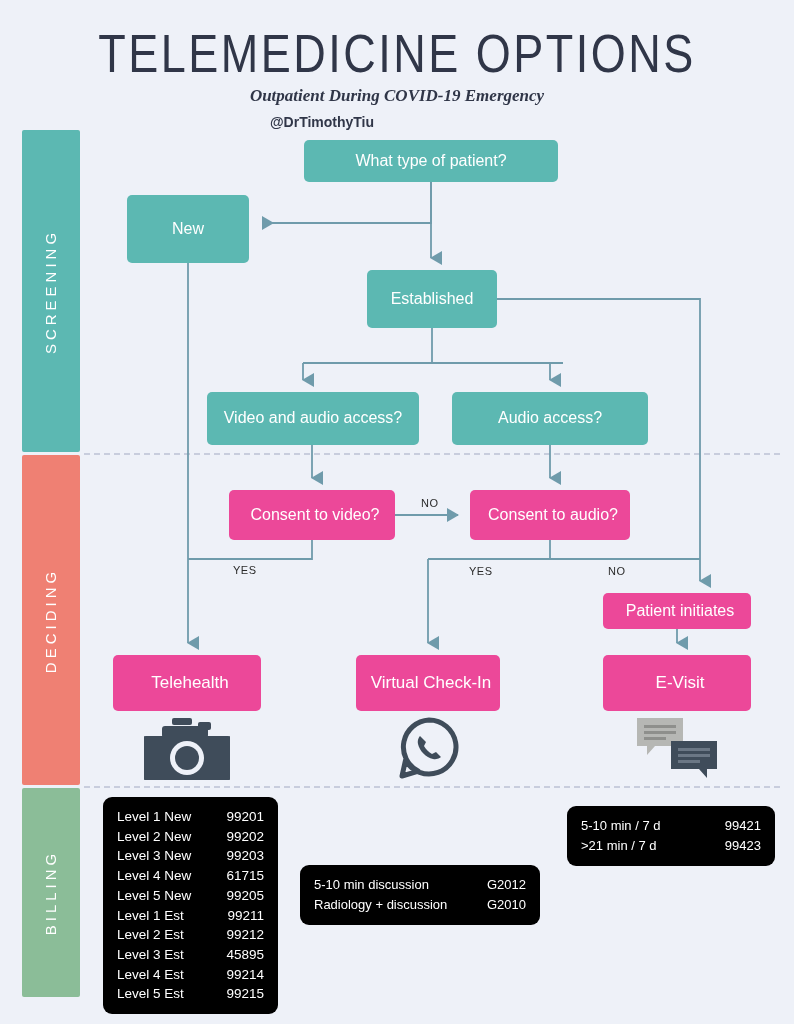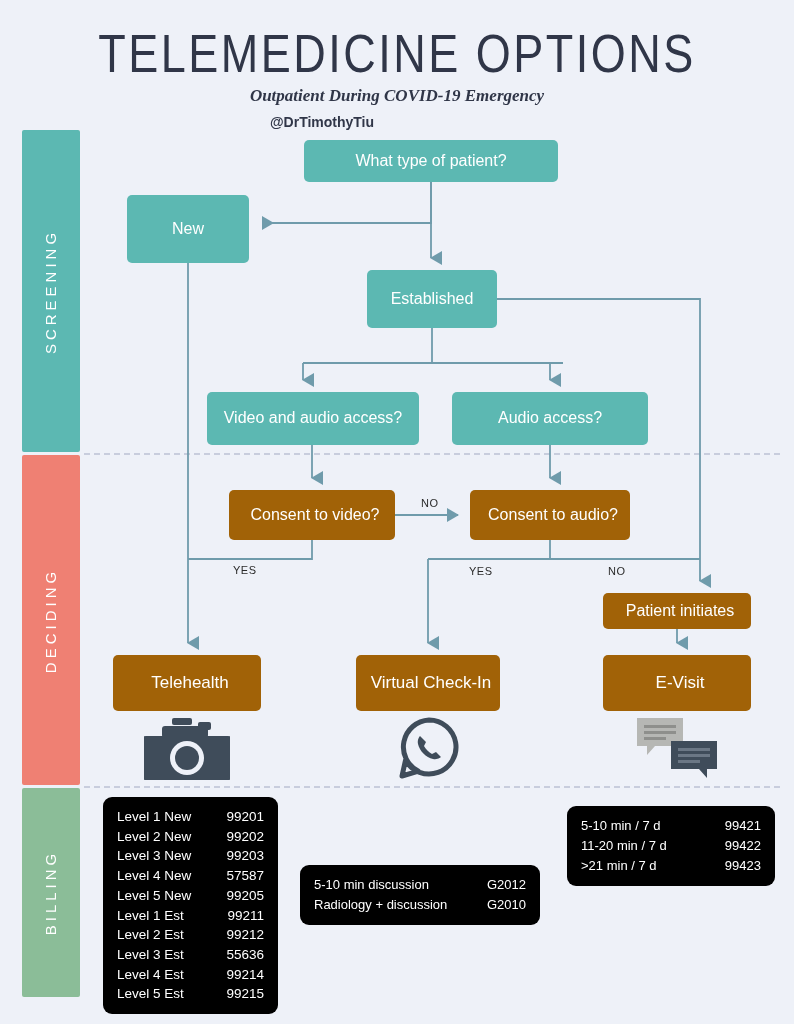--- a/index.html
+++ b/index.html
@@ -49,21 +49,21 @@
   #divider-1 { top: 453px; }
   #divider-2 { top: 786px; }
 
   
   .node {
     position: absolute; border-radius: 5px; color: #ffffff;
     display: flex; align-items: center; justify-content: center;
     text-align: center; font-size: 16px; line-height: 1.15; padding: 0 8px;
   }
   .node.teal   { background: #5cb8b2; }
-  .node.salmon { background: #a16207; padding-left: 14px; }
+  .node.salmon { background: #ec4899; padding-left: 14px; }
 
   #node-what-type     { left: 304px; top: 140px; width: 254px; height: 42px; }
   #node-new           { left: 127px; top: 195px; width: 122px; height: 68px; }
   #node-established   { left: 367px; top: 270px; width: 130px; height: 58px; }
   #node-video-audio   { left: 207px; top: 392px; width: 212px; height: 53px; }
   #node-audio         { left: 452px; top: 392px; width: 196px; height: 53px; }
   #node-consent-video { left: 229px; top: 490px; width: 166px; height: 50px; }
   #node-consent-audio { left: 470px; top: 490px; width: 160px; height: 50px; }
   #node-patient-init  { left: 603px; top: 593px; width: 148px; height: 36px; }
   #node-telehealth    { left: 113px; top: 655px; width: 148px; height: 56px; font-size: 17px; }
@@ -231,37 +231,37 @@
     <div class="bill-row">
       <span>Level 2 New</span>
       <span class="code">99202</span>
     </div>
     <div class="bill-row">
       <span>Level 3 New</span>
       <span class="code">99203</span>
     </div>
     <div class="bill-row">
       <span>Level 4 New</span>
-      <span class="code">57587</span>
+      <span class="code">61715</span>
     </div>
     <div class="bill-row">
       <span>Level 5 New</span>
       <span class="code">99205</span>
     </div>
     <div class="bill-row">
       <span>Level 1 Est</span>
       <span class="code">99211</span>
     </div>
     <div class="bill-row">
       <span>Level 2 Est</span>
       <span class="code">99212</span>
     </div>
     <div class="bill-row">
       <span>Level 3 Est</span>
-      <span class="code">55636</span>
+      <span class="code">45895</span>
     </div>
     <div class="bill-row">
       <span>Level 4 Est</span>
       <span class="code">99214</span>
     </div>
     <div class="bill-row">
       <span>Level 5 Est</span>
       <span class="code">99215</span>
     </div>
   </div>
@@ -276,23 +276,19 @@
       <span class="code">G2010</span>
     </div>
   </div>
 
   <div class="bill-box" id="bill-evisit">
     <div class="bill-row">
       <span>5-10 min / 7 d</span>
       <span class="code">99421</span>
     </div>
     <div class="bill-row">
-      <span>11-20 min / 7 d</span>
-      <span class="code">99422</span>
-    </div>
-    <div class="bill-row">
       <span>&gt;21 min / 7 d</span>
       <span class="code">99423</span>
     </div>
   </div>
 
 
 </div>
 
 </body></html>

